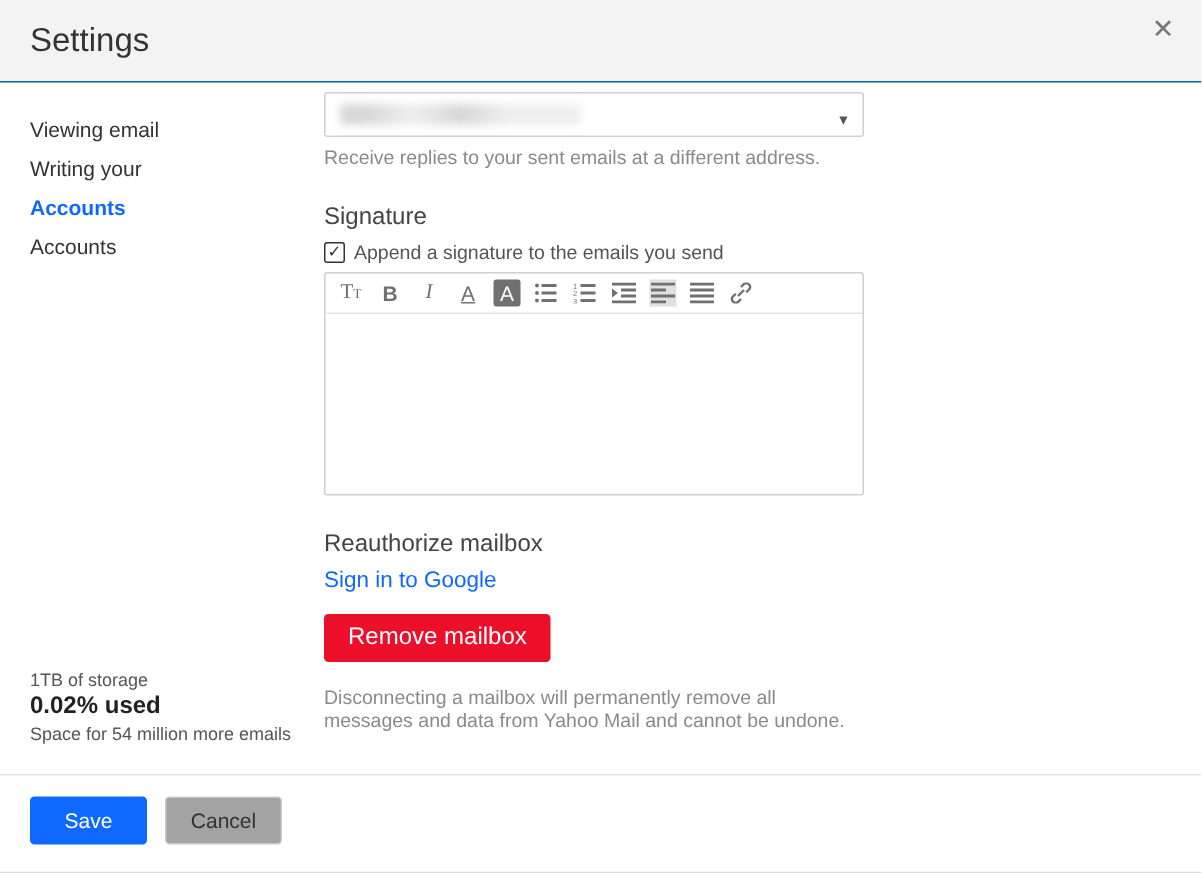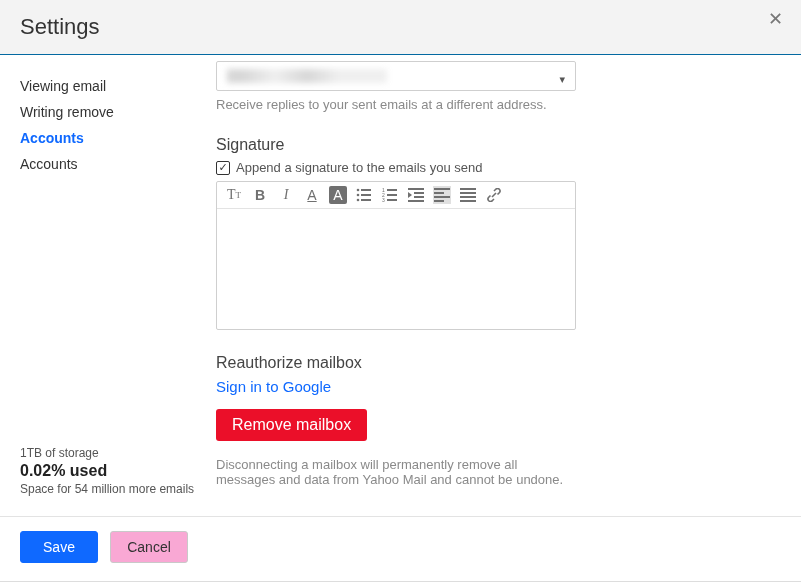--- a/index.html
+++ b/index.html
@@ -193,39 +193,39 @@
     font-size: 14px;
     cursor: pointer;
     border:1px solid transparent;
   }
   .btn-primary {
     background: #0f69ff;
     color: #fff;
     border-color:#0f69ff;
   }
   .btn-default {
-    background: #f9a8d4;
+    background: #a3a3a3;
     color: #333;
     border-color:#c9c9c9;
   }
 </style>
 </head>
 <body>
 
 <div class="dialog">
   <div class="header">
     <h1>Settings</h1>
     <span class="close-x">✕</span>
   </div>
 
   <div class="body-row">
     <div class="sidebar">
       <ul class="nav-list">
         <li class="nav-item">Viewing email</li>
-        <li class="nav-item">Writing remove</li>
+        <li class="nav-item">Writing your</li>
         <li class="nav-item active">Accounts</li>
         <li class="nav-item">Accounts</li>
       </ul>
       <div class="storage">
         <div>1TB of storage</div>
         <div class="used">0.02% used</div>
         <div>Space for 54 million more emails</div>
       </div>
     </div>
 

